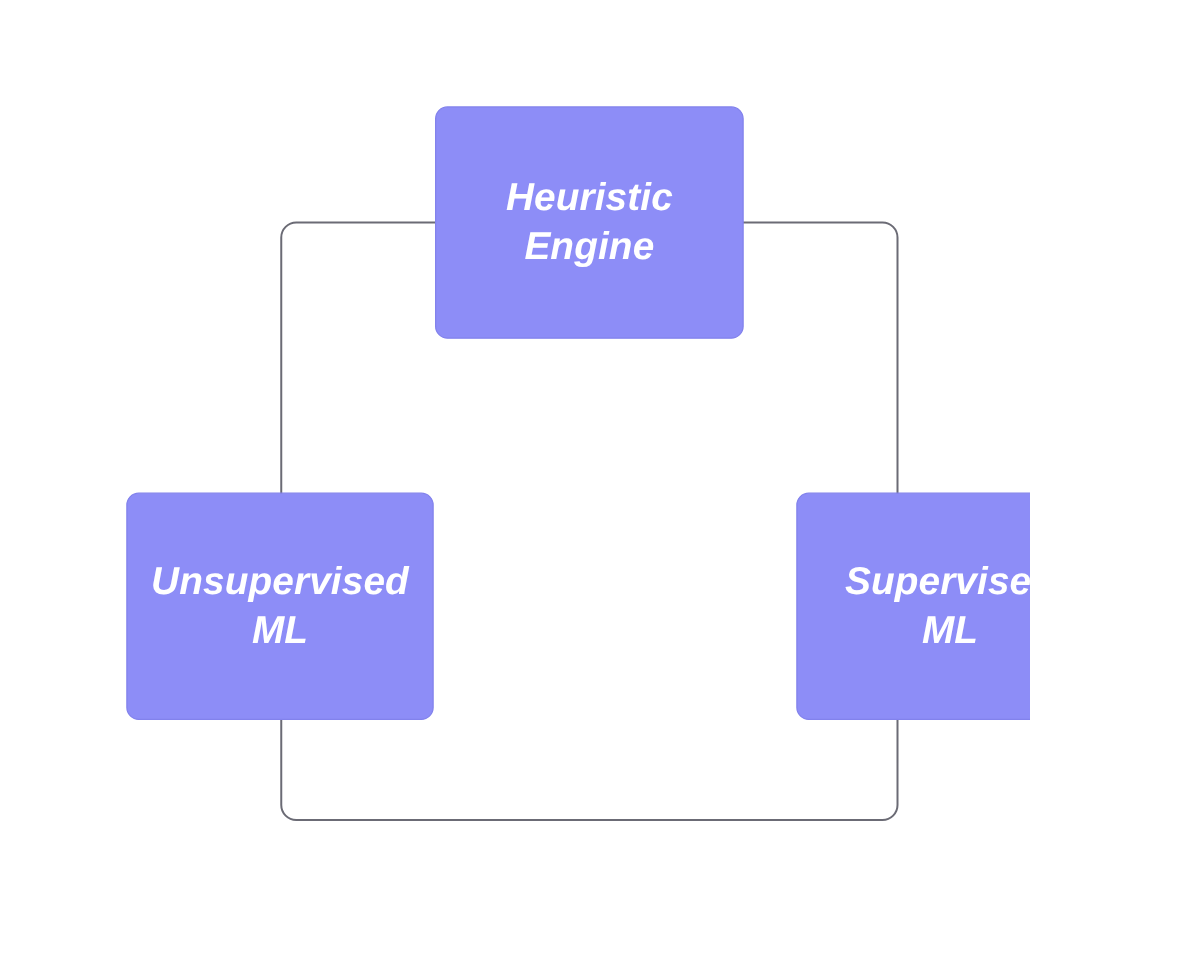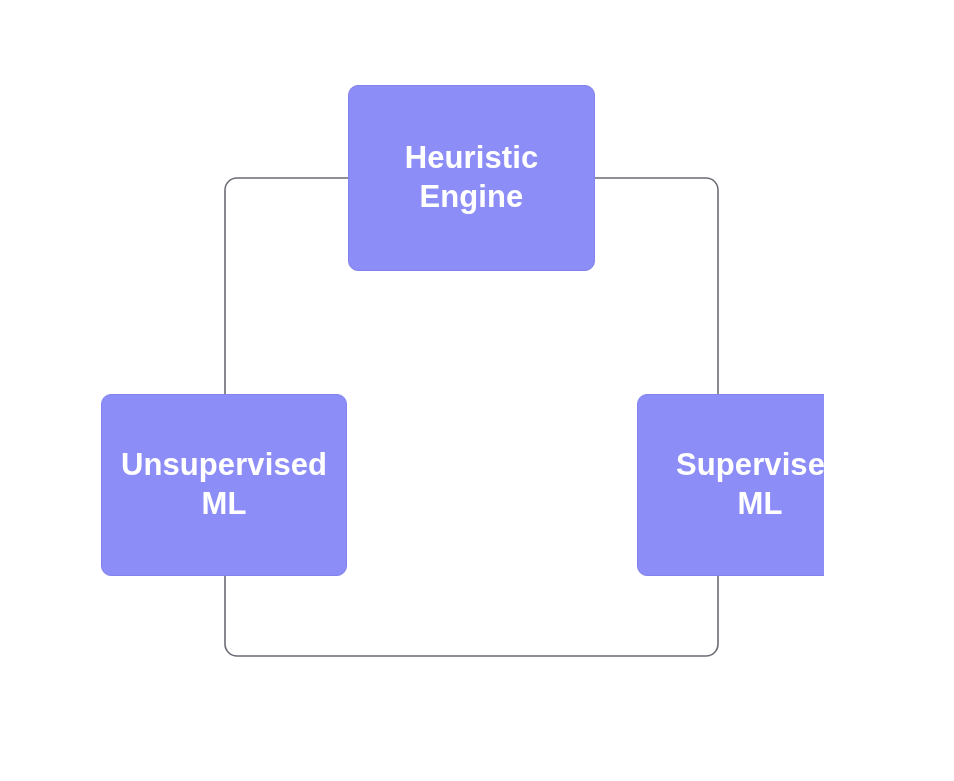--- a/index.html
+++ b/index.html
@@ -9,20 +9,21 @@
   }
   body {
     font-family: "Liberation Sans", sans-serif;
   }
   #canvas {
     position: relative;
     width: 824px;
     height: 781px;
     background: #ffffff;
     overflow: hidden;
+    font-style: italic;
   }
   #connector-layer {
     position: absolute;
     left: 0;
     top: 0;
     width: 954px;
     height: 781px;
     z-index: 1;
   }
   .node {

